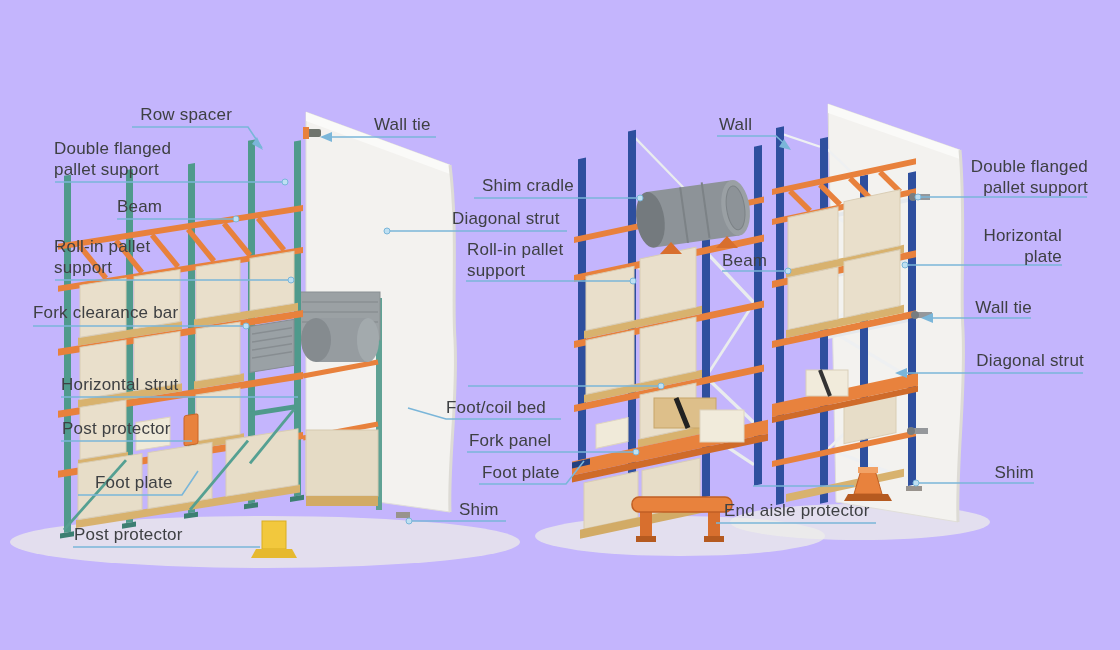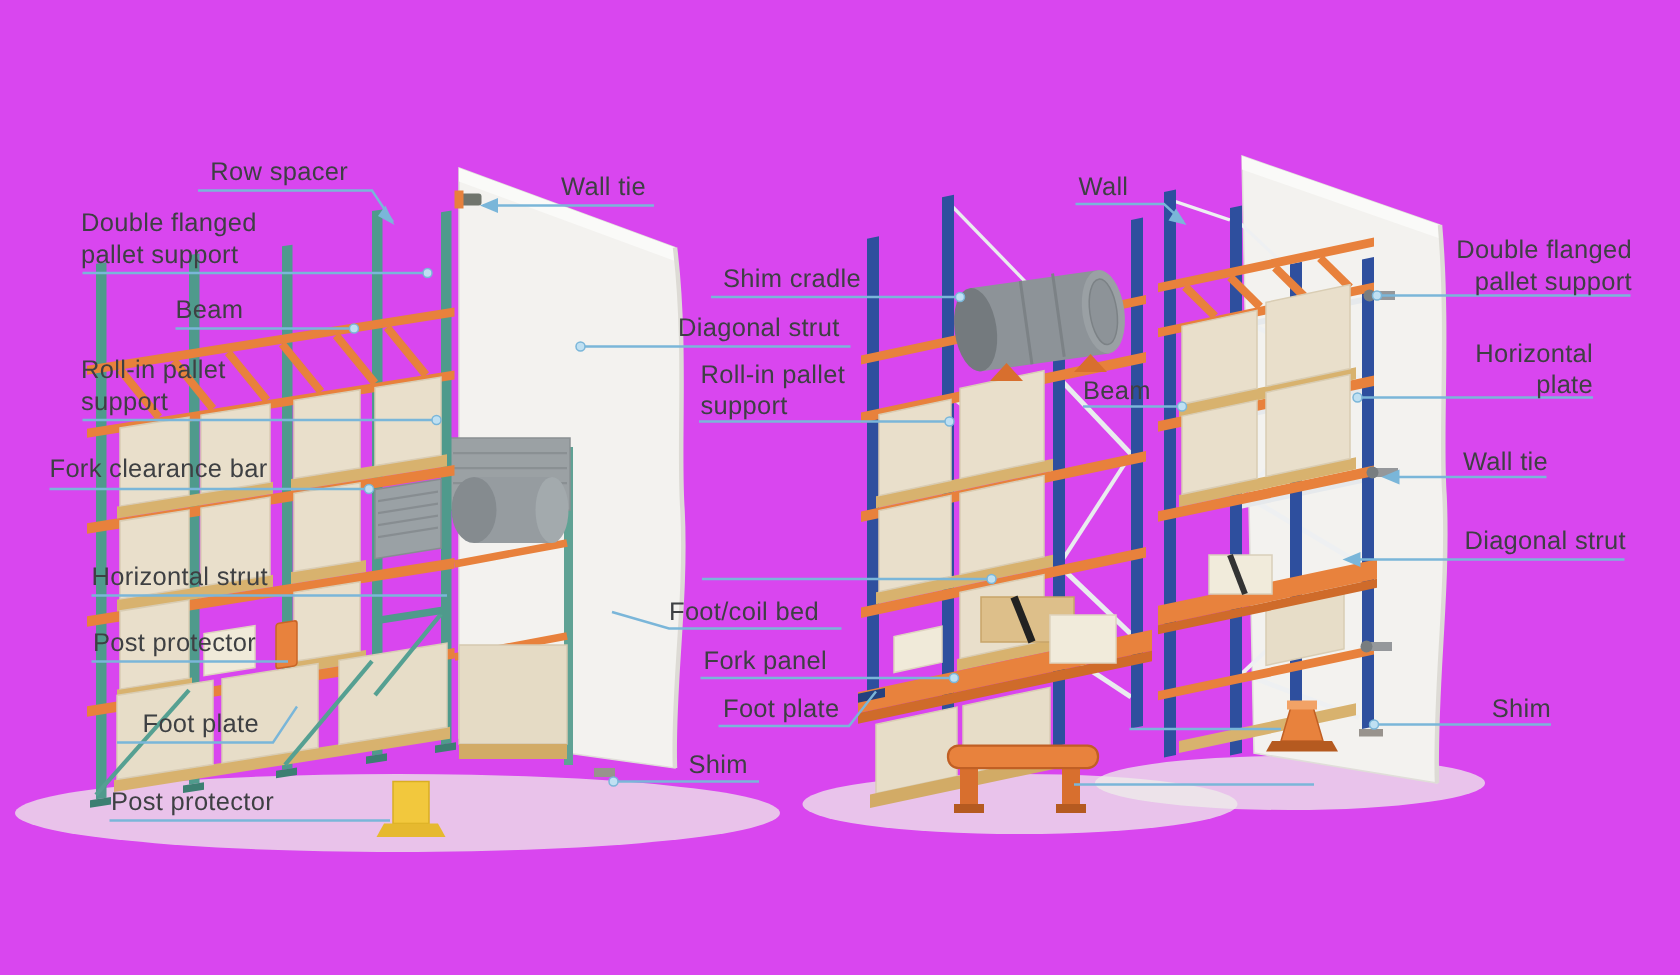--- a/index.html
+++ b/index.html
@@ -1,18 +1,18 @@
 <!DOCTYPE html>
 <html><head>
 <meta charset="utf-8">
 <style>
   html,body{margin:0;padding:0;background:#ffffff;}
   .stage{
     position:relative;width:1120px;height:650px;overflow:hidden;
-    background:#d946ef;
+    background:#c4b5fd;
     font-family:"Liberation Sans", sans-serif;
   }
   .stage svg{position:absolute;left:0;top:0;}
   .lbl{
     position:absolute;
     font-size:17px;line-height:1.22;letter-spacing:.2px;
     color:#3e4043;white-space:pre-line;
   }
   .r{text-align:right;}
 </style>
@@ -357,14 +357,15 @@
 <div class="lbl" style="left:459px;top:500px;width:50px">Shim</div>
 <div class="lbl" style="left:719px;top:115px;width:60px">Wall</div>
 <div class="lbl r" style="left:952px;top:157px;width:136px">Double flanged
 pallet support</div>
 <div class="lbl r" style="left:961px;top:226px;width:101px">Horizontal
 plate</div>
 <div class="lbl" style="left:722px;top:251px;width:60px">Beam</div>
 <div class="lbl r" style="left:960px;top:298px;width:72px">Wall tie</div>
 <div class="lbl r" style="left:962px;top:351px;width:122px">Diagonal strut</div>
 <div class="lbl r" style="left:984px;top:463px;width:50px">Shim</div>
+<div class="lbl" style="left:724px;top:501px;width:175px">End aisle protector</div>
 
 </div>
 
 </body></html>

